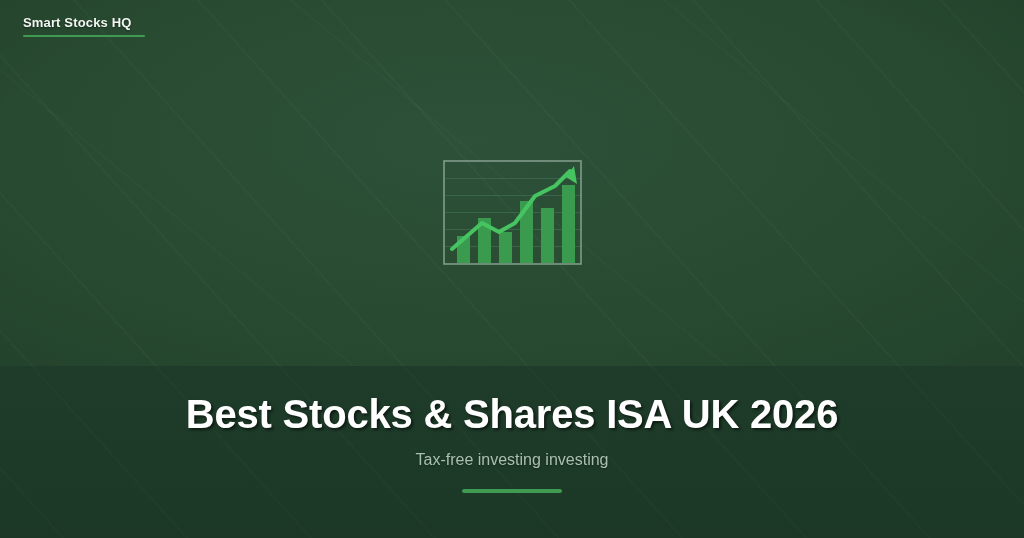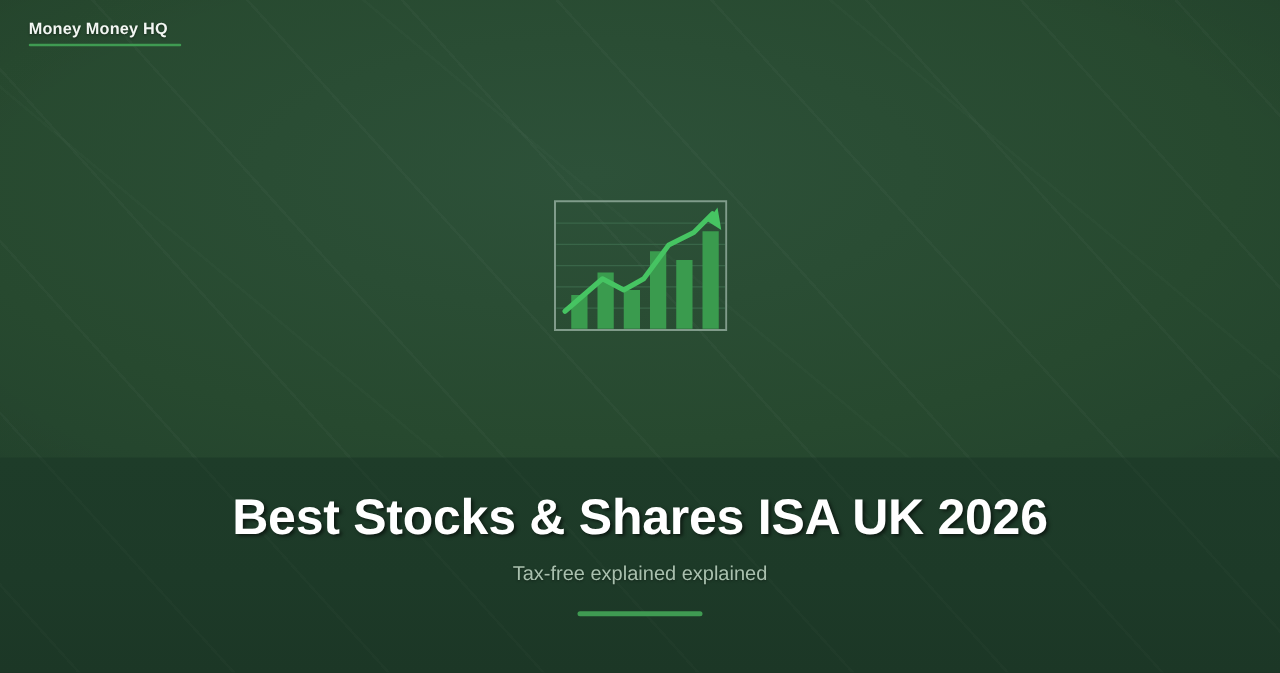--- a/index.html
+++ b/index.html
@@ -157,21 +157,21 @@
 </head>
 <body>
 
 <div class="hero">
 
   <div class="hero-stripes"></div>
   <div class="hero-stripes second"></div>
   <div class="hero-vignette"></div>
 
   <div class="brand">
-    <span class="brand-name">Money Money HQ</span>
+    <span class="brand-name">Smart Stocks HQ</span>
     <span class="brand-rule"></span>
   </div>
 
   <div class="emblem">
     <svg width="139" height="105" viewBox="0 0 139 105" xmlns="http://www.w3.org/2000/svg">
 
       <rect x="1" y="1" width="137" height="103" fill="none" stroke="#8fa99a" stroke-width="1.6" opacity="0.85"></rect>
 
       <g stroke="#3c6a4c" stroke-width="1" opacity="0.85">
         <line x1="2" y1="18.5" x2="137" y2="18.5"></line>
@@ -193,18 +193,18 @@
       <polyline points="9,89 39,63 56,72 72,63 92,36 112,26 127,11" fill="none" stroke="#46c462" stroke-width="4" stroke-linejoin="round" stroke-linecap="round"></polyline>
 
       <polygon points="131,6 134,24 123,17" fill="#46c462"></polygon>
     </svg>
   </div>
 
   <div class="caption-band">
     <div class="caption-band-stripes"></div>
     <div class="caption-inner">
       <h1 class="headline">Best Stocks &amp; Shares ISA UK 2026</h1>
-      <p class="subhead">Tax-free explained explained</p>
+      <p class="subhead">Tax-free investing investing</p>
       <div class="accent-rule"></div>
     </div>
   </div>
 
 </div>
 
 </body></html>

